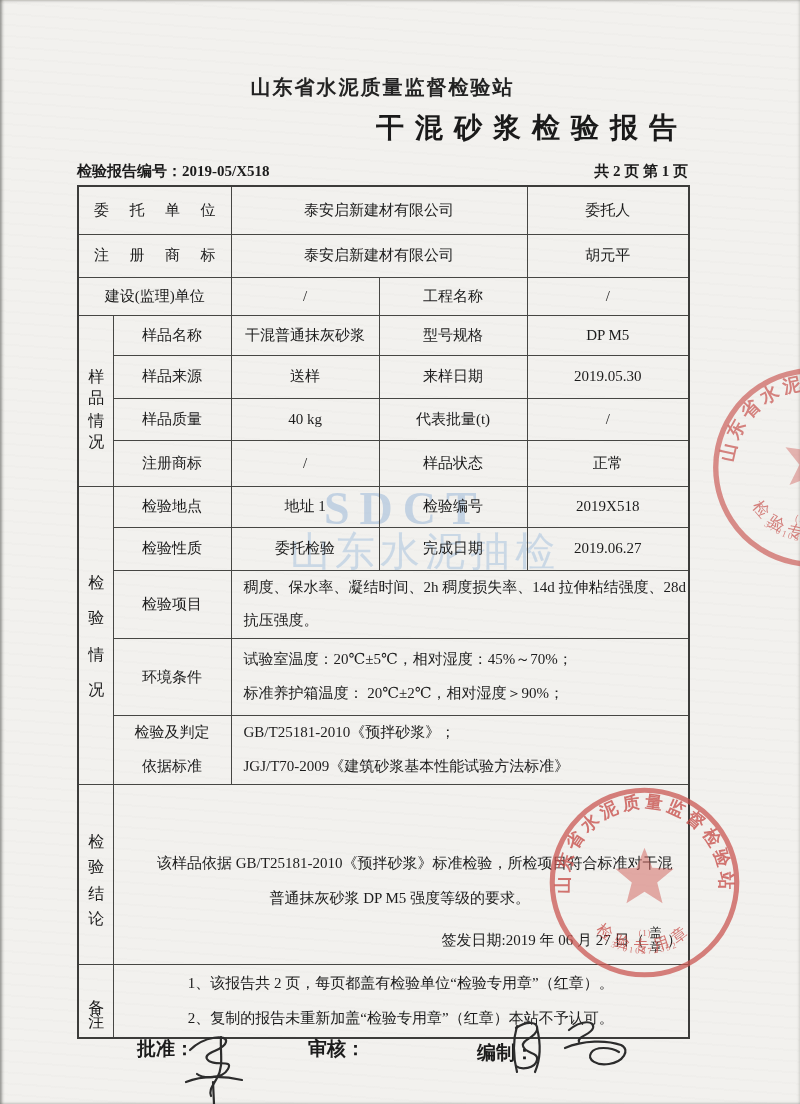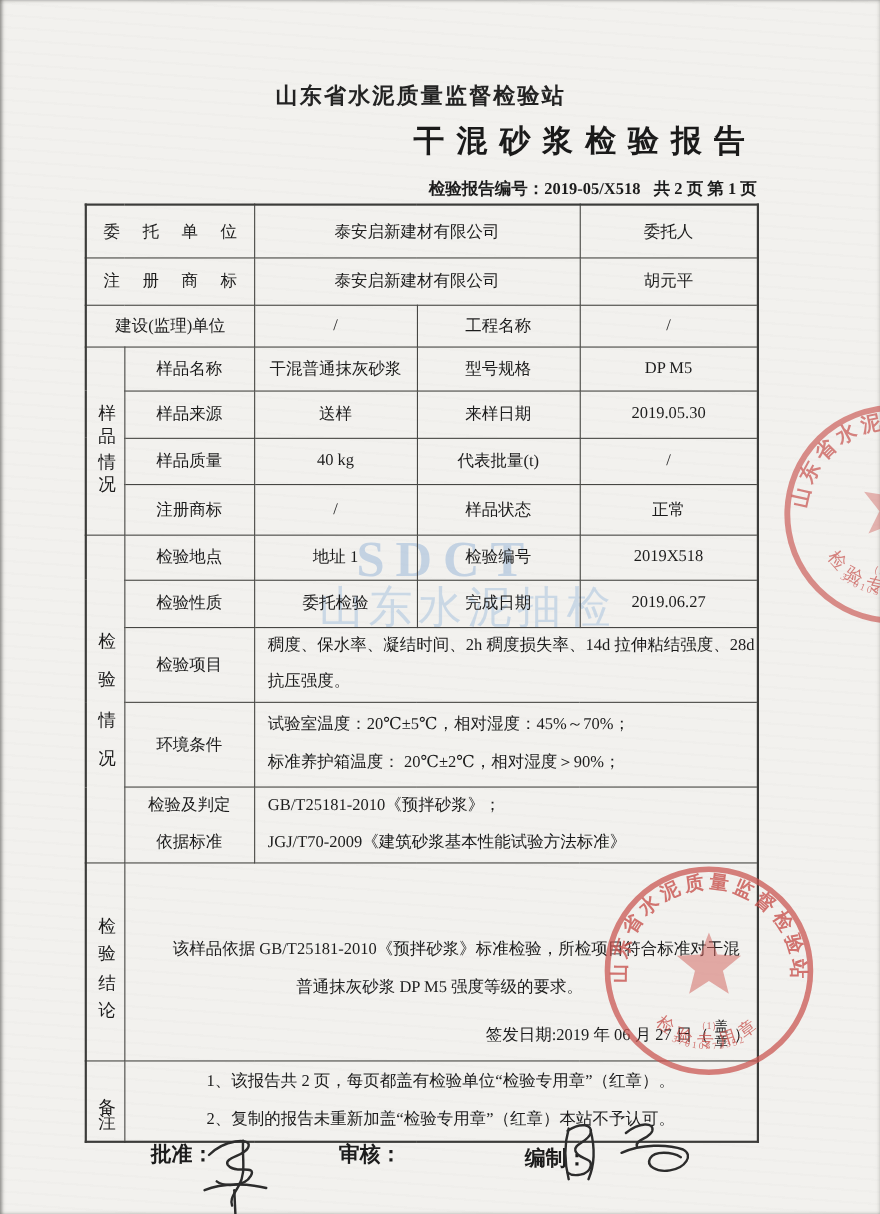--- a/index.html
+++ b/index.html
@@ -20,21 +20,21 @@
 
   .org-name {
     text-align:center; font-size:20px; font-weight:600;
     letter-spacing:2px; color:#232323;
   }
   .doc-title {
     text-align:right; font-size:28px; font-weight:bold;
     letter-spacing:11px; padding-left:11px; margin-top:8px; color:#1a1a1a;
   }
   .report-line {
-    display:flex; justify-content:flex-end; align-items:flex-end;
+    display:flex; justify-content:space-between; align-items:flex-end;
     margin-top:15px; margin-bottom:4px; font-size:15px; font-weight:bold;gap:12px;
   }
 
   table.report {
     border-collapse:collapse; table-layout:fixed; width:611px;
     border:2px solid #3c3c3a;
   }
   table.report td {
     border:1.5px solid #464643; text-align:center; vertical-align:middle;
     font-size:15px; padding:0; color:#1c1c1c;

